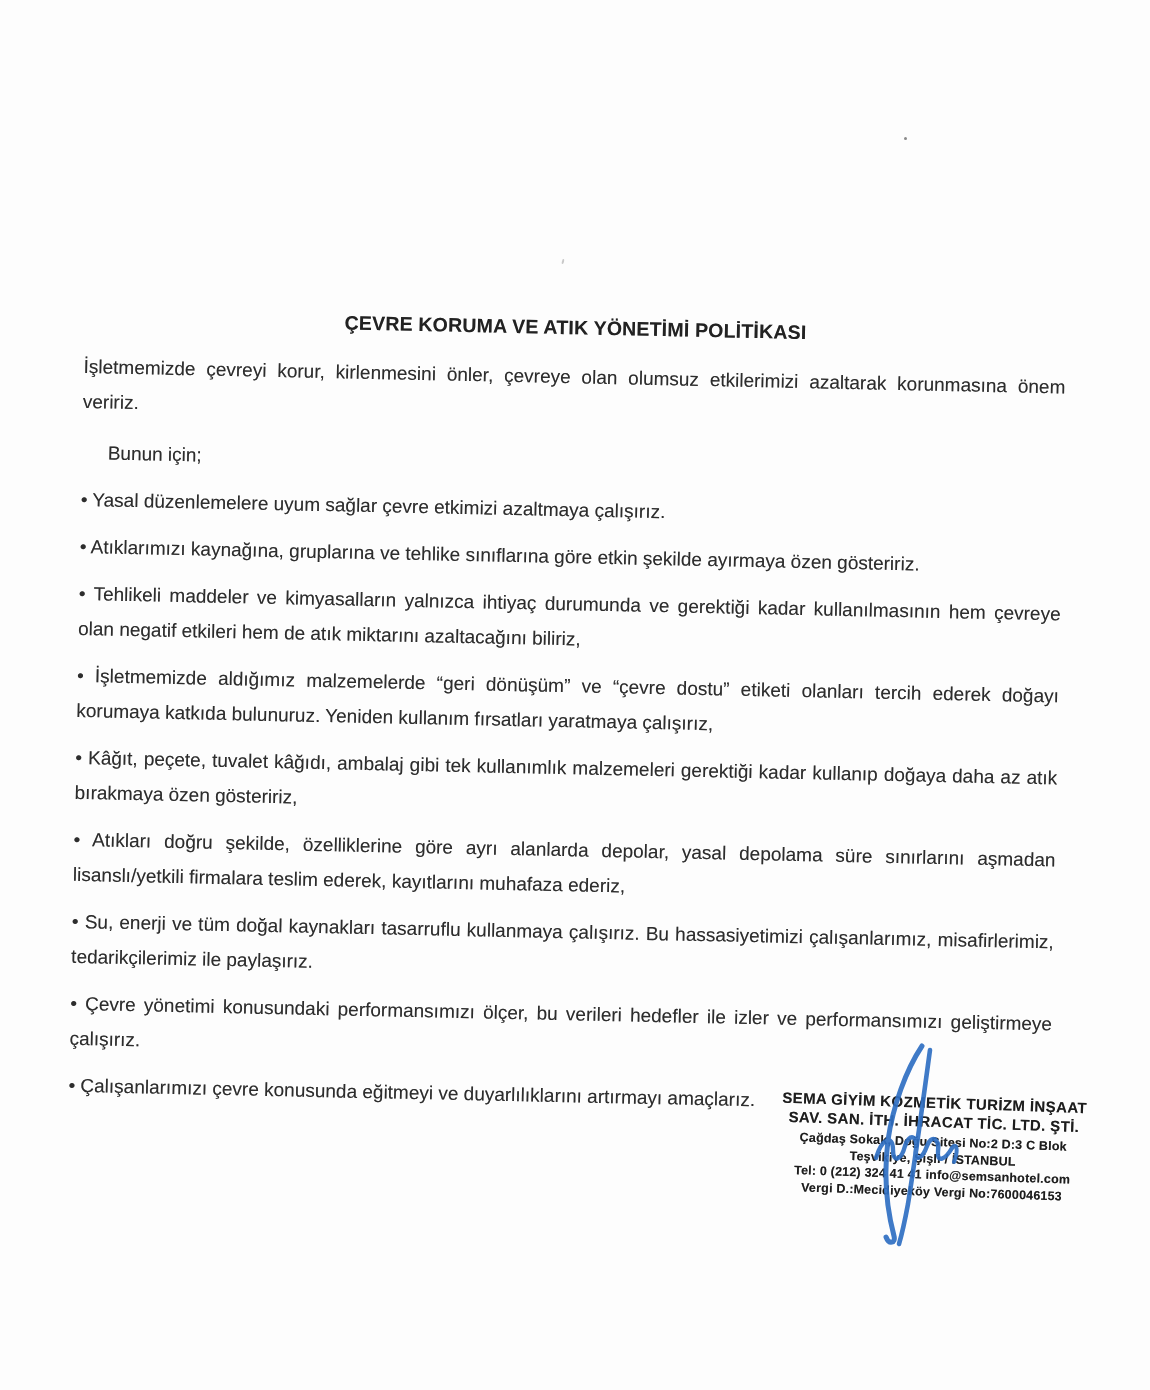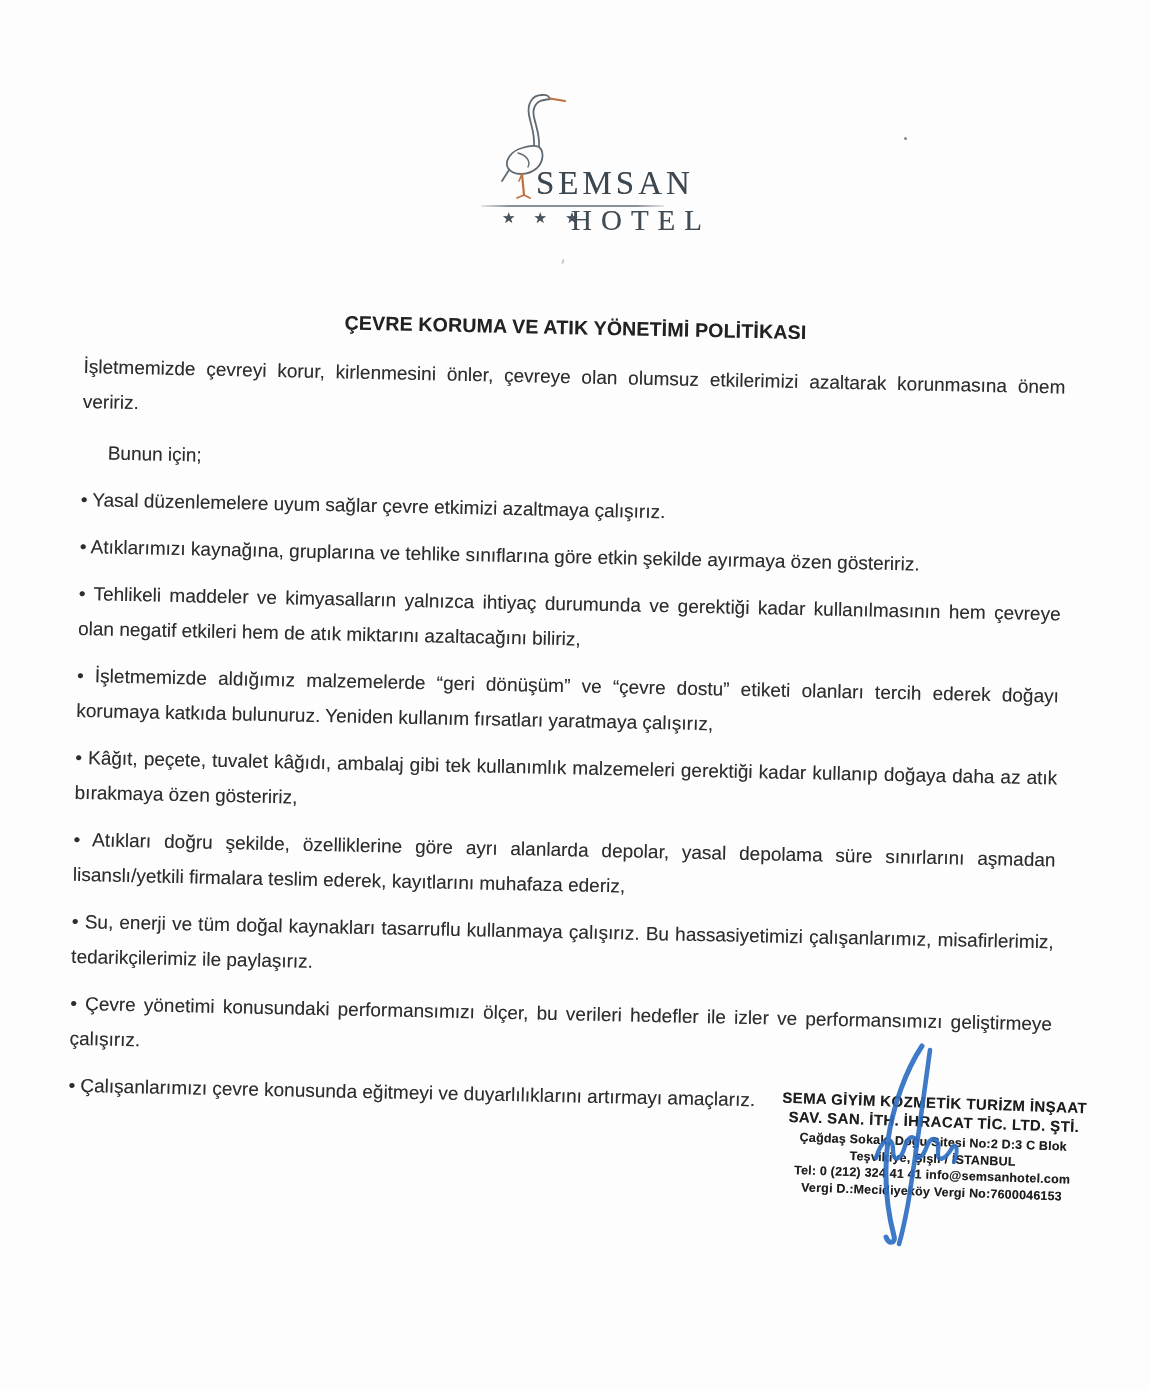--- a/index.html
+++ b/index.html
@@ -81,48 +81,20 @@
   
   .speck { position: absolute; background: #8a8a8a; border-radius: 50%; }
   .speck.a { left: 904px; top: 137px; width: 3px; height: 3px; }
   .speck.b { left: 562px; top: 259px; width: 2px; height: 5px; opacity: 0.45; border-radius: 40% 60% 60% 40%; transform: rotate(15deg); }
 </style>
 </head>
 <body>
 
 <div class="page">
 
-  <div class="logo">
-    <svg class="bird" viewBox="0 0 70 110" aria-hidden="true">
-      <g fill="none" stroke="#5f6a72" stroke-width="1.8" stroke-linecap="round">
-
-        <path d="M 44 4 C 34 4, 29 13, 31 24 C 33 35, 37 42, 36 56"></path>
-        <path d="M 46 9 C 38 10, 34 17, 36 26 C 38 36, 42 44, 41 56"></path>
-        <path d="M 44 4 C 48 3.5, 51 5, 52 8 L 46 9"></path>
-
-        <path d="M 41 56 C 46 60, 46 70, 39 77 C 30 85, 15 85, 10 77 C 6 70, 13 60, 24 57 C 30 55, 37 54, 41 56 Z" fill="#fdfdfd"></path>
-
-        <path d="M 20 62 C 28 64, 33 70, 30 76" stroke-width="1.4"></path>
-
-        <path d="M 11 79 L 4 90"></path>
-      </g>
-      <g fill="none" stroke="#c06f3e" stroke-width="2.2" stroke-linecap="round">
-
-        <path d="M 52 7.5 L 67 10"></path>
-
-        <path d="M 24 83 L 26 104"></path>
-        <path d="M 24 83 L 21 90" stroke-width="1.6"></path>
-        <path d="M 26 104 L 19 107 M 26 104 L 32 107" stroke-width="1.8"></path>
-      </g>
-    </svg>
-    <div class="brand">SEMSAN</div>
-    <div class="divider"></div>
-    <div class="stars">★ ★ ★</div>
-    <div class="subtitle">HOTEL</div>
-  </div>
 
   <div class="content">
     <h1 class="doc-title">ÇEVRE KORUMA VE ATIK YÖNETİMİ POLİTİKASI</h1>
     <p class="para">İşletmemizde çevreyi korur, kirlenmesini önler, çevreye olan olumsuz etkilerimizi azaltarak korunmasına önem veririz.</p>
     <p class="para lead-in">Bunun için;</p>
     <p class="bullet-item">• Yasal düzenlemelere uyum sağlar çevre etkimizi azaltmaya çalışırız.</p>
     <p class="bullet-item">• Atıklarımızı kaynağına, gruplarına ve tehlike sınıflarına göre etkin şekilde ayırmaya özen gösteririz.</p>
     <p class="bullet-item">• Tehlikeli maddeler ve kimyasalların yalnızca ihtiyaç durumunda ve gerektiği kadar kullanılmasının hem çevreye olan negatif etkileri hem de atık miktarını azaltacağını biliriz,</p>
     <p class="bullet-item">• İşletmemizde aldığımız malzemelerde “geri dönüşüm” ve “çevre dostu” etiketi olanları tercih ederek doğayı korumaya katkıda bulunuruz. Yeniden kullanım fırsatları yaratmaya çalışırız,</p>
     <p class="bullet-item">• Kâğıt, peçete, tuvalet kâğıdı, ambalaj gibi tek kullanımlık malzemeleri gerektiği kadar kullanıp doğaya daha az atık bırakmaya özen gösteririz,</p>

